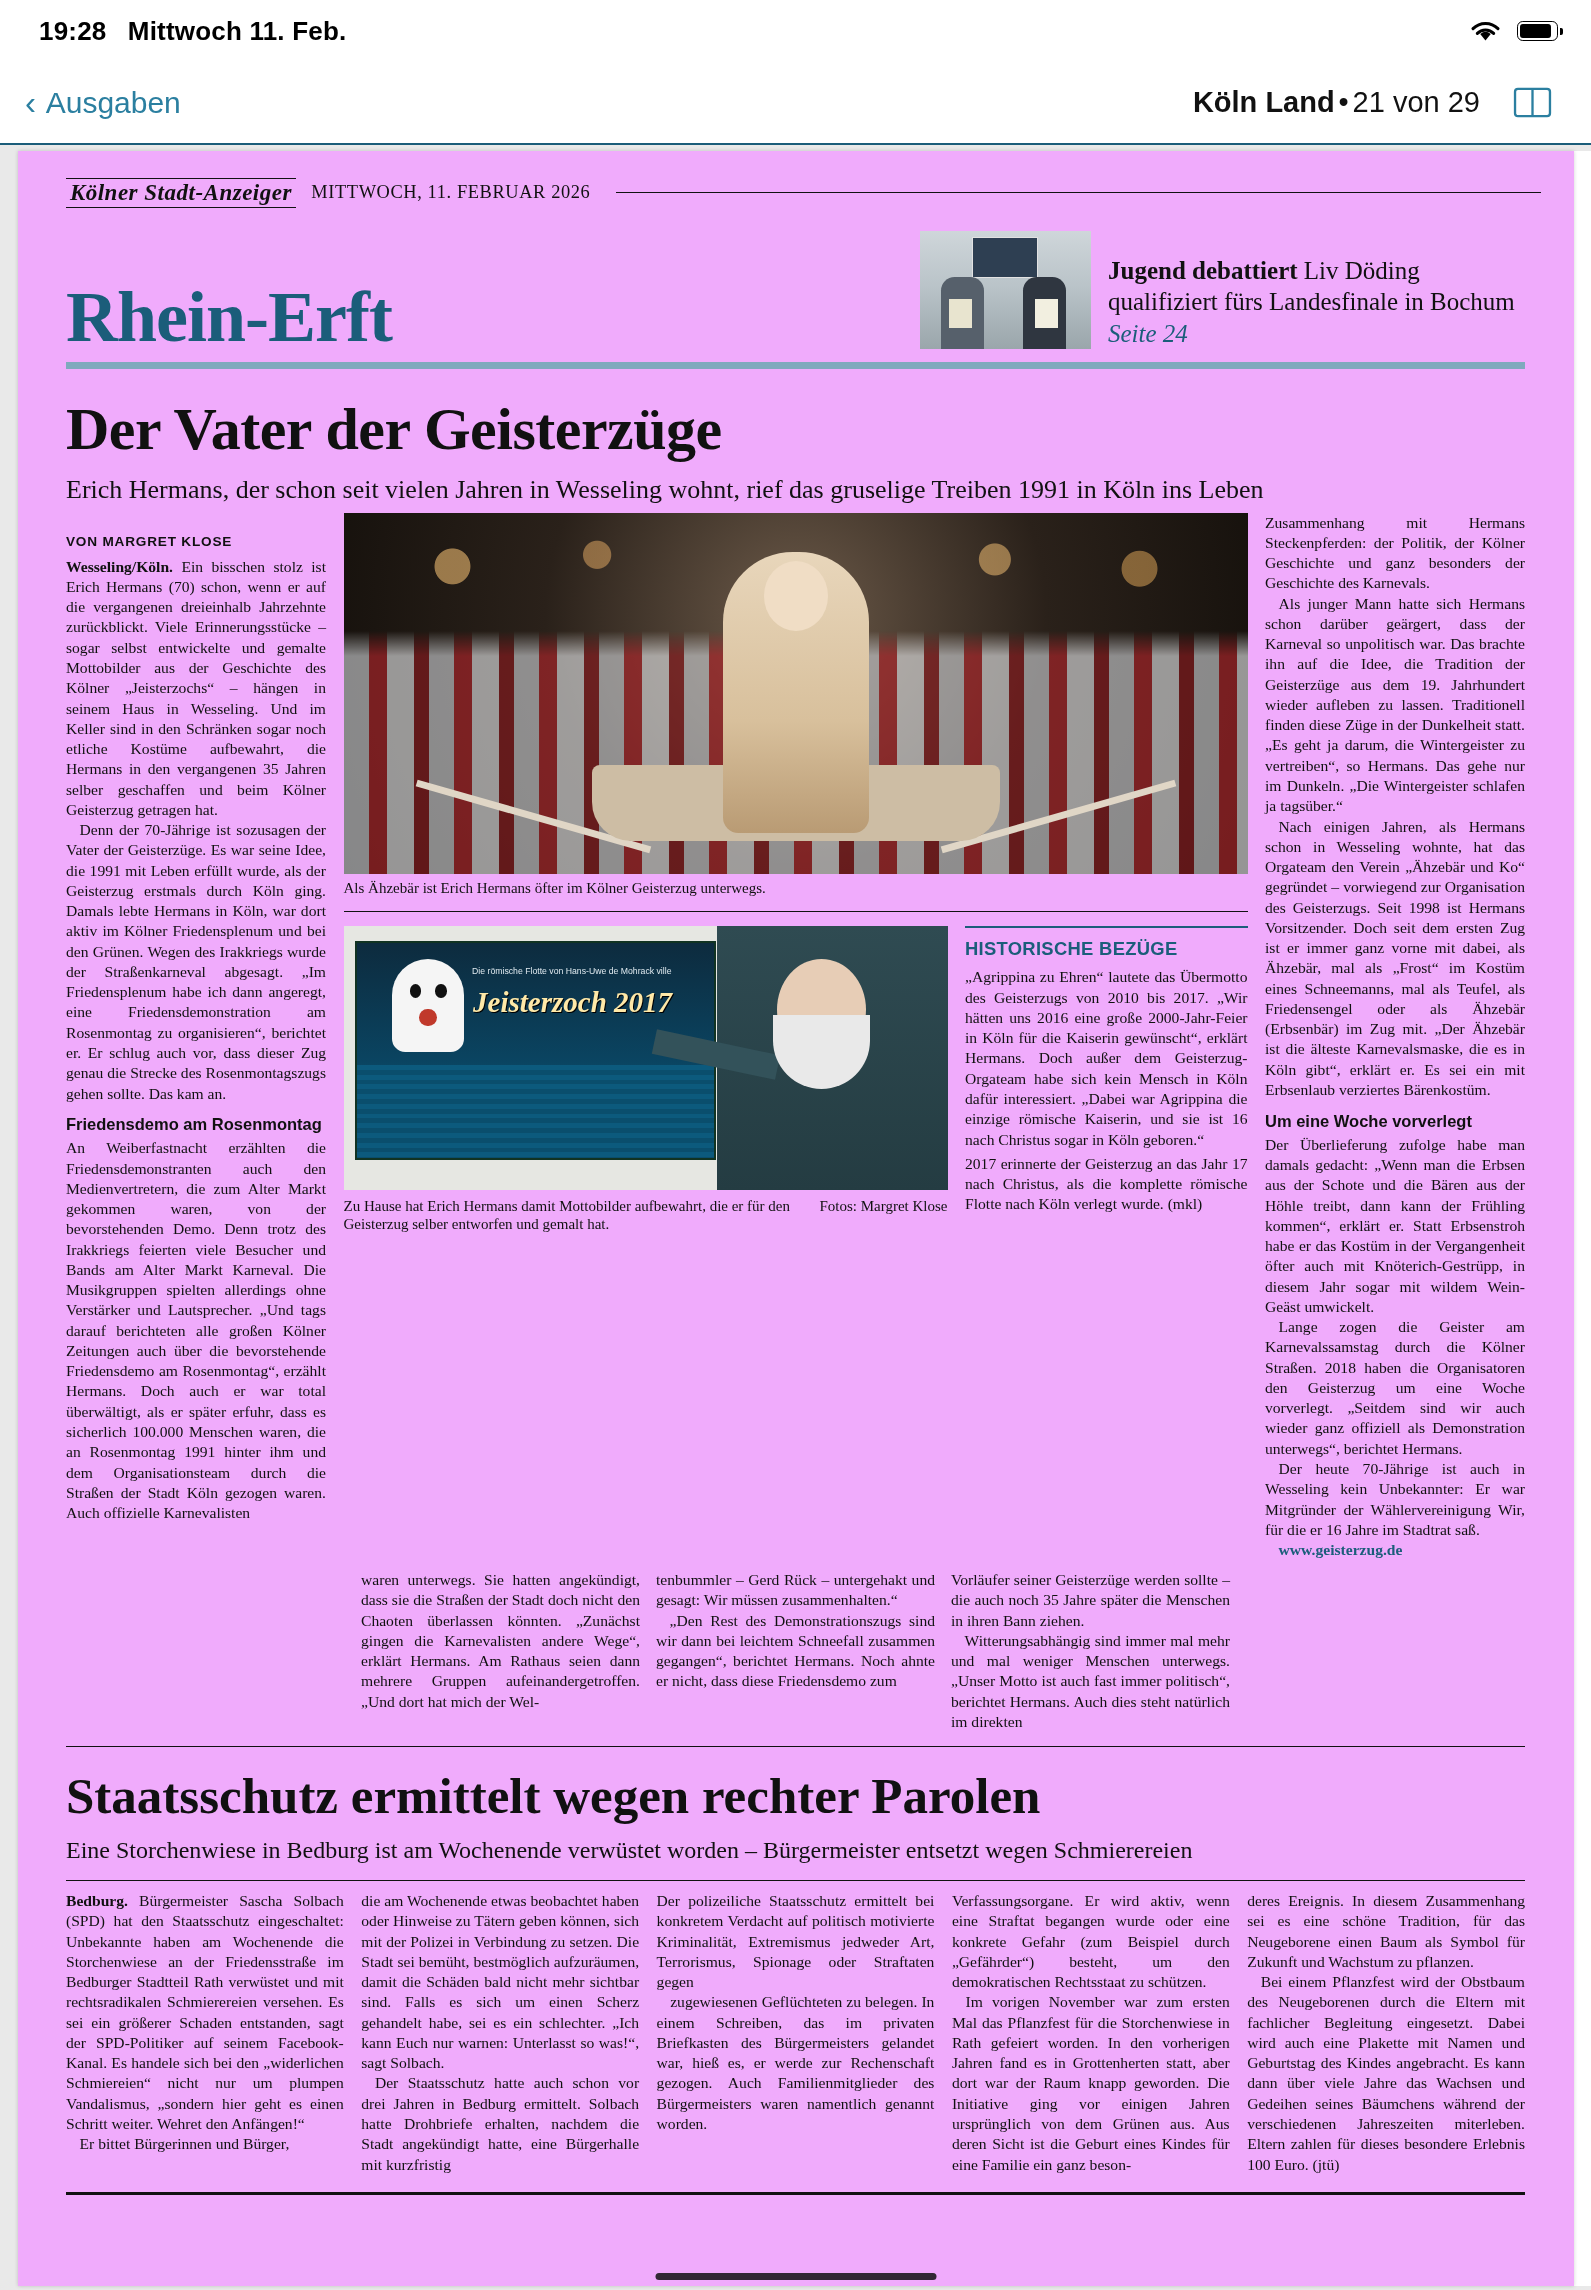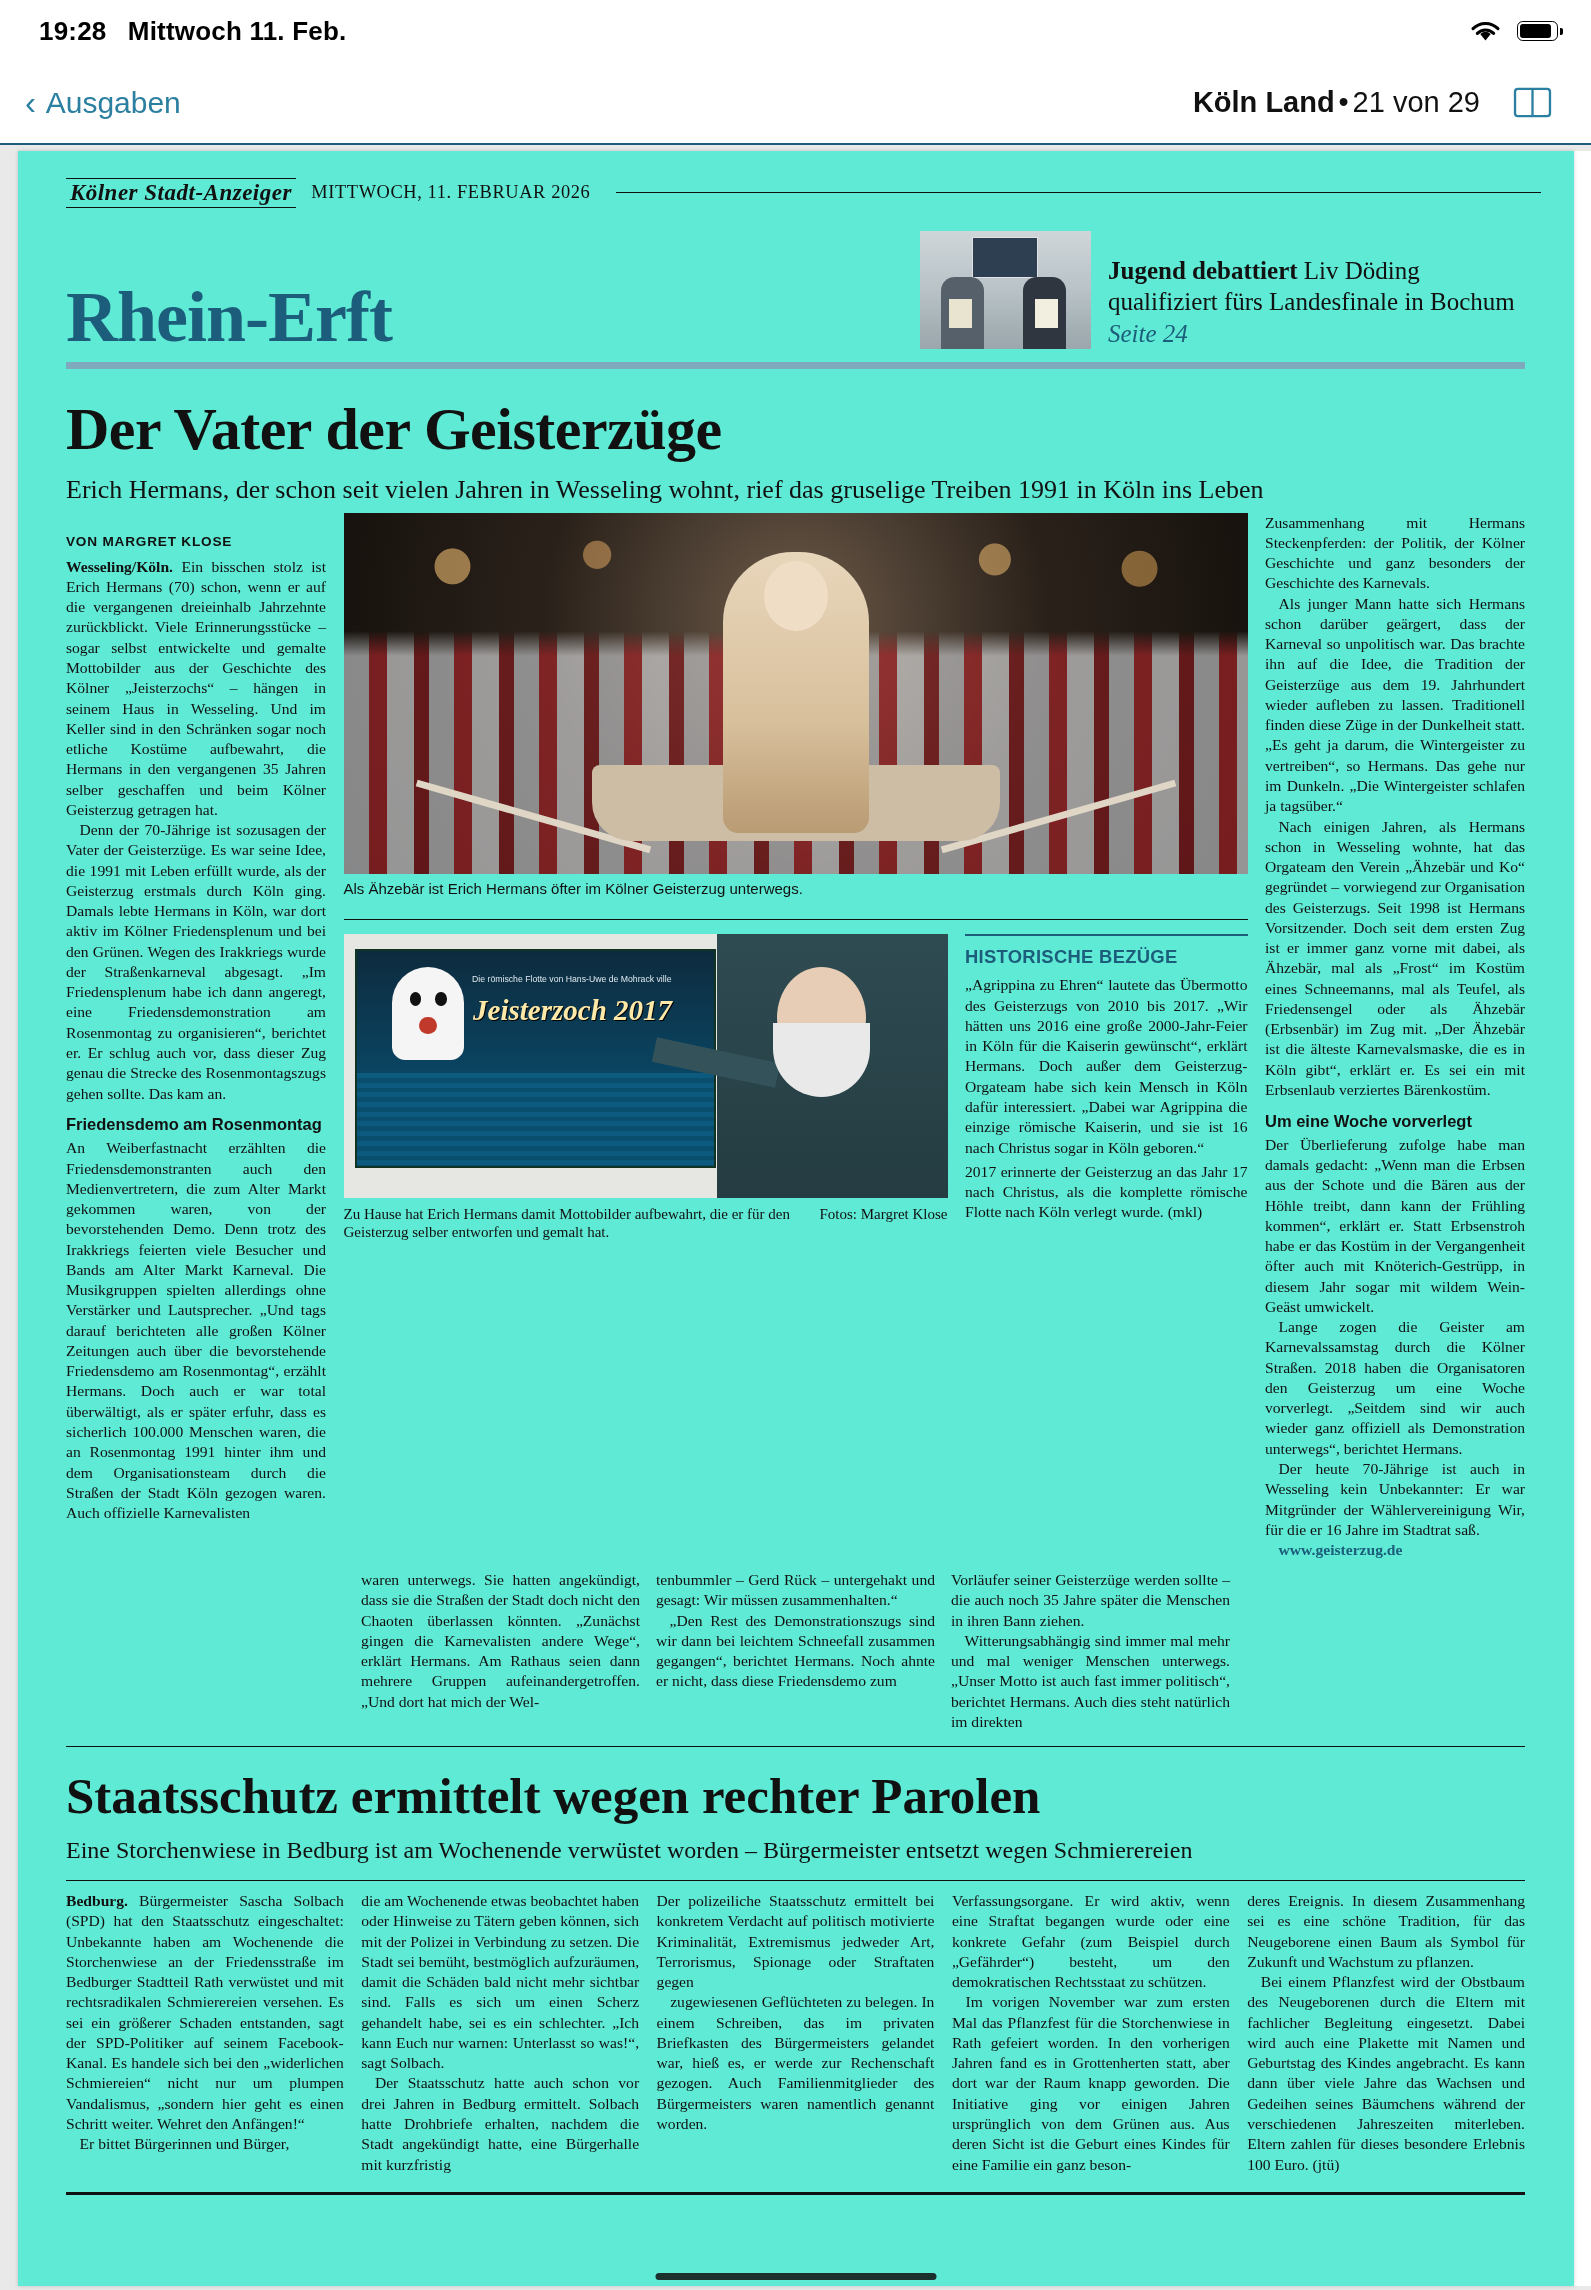--- a/index.html
+++ b/index.html
@@ -110,21 +110,21 @@
     background: #e9e9e9;
     box-sizing: border-box;
     padding: 5.8px 0 0 0;
     overflow: hidden;
   }
   .paper {
     position: relative;
     margin: 0 auto;
     width: 1556px;
     height: 2135px;
-    background: #5eead4;
+    background: #f0abfc;
     box-shadow: 0 0 3.9px rgba(0,0,0,.18);
     box-sizing: border-box;
     padding: 21.3px 33px 0 33px;
     overflow: hidden;
     color: #111;
   }
   
   .paper-edge {
     position: absolute;
     top: 5.8px;
@@ -332,24 +332,24 @@
     border-radius: 7.8px 7.8px 39px 39px;
   }
   .photo-main .oarL, .photo-main .oarR {
     position: absolute; bottom: 54px;
     width: 243px; height: 6.8px; background: #e0d6c6;
   }
   .photo-main .oarL { left: 68px; transform: rotate(16deg); }
   .photo-main .oarR { right: 68px; transform: rotate(-16deg); }
 
   .caption {
-    font-family: Liberation Sans, sans-serif;
+    font-family: Liberation Serif, serif;
     font-size: 15px;
     margin-top: 6.8px;
-    padding-bottom: 22px;
+    padding-bottom: 14px;
     border-bottom: 1px solid #111;
   }
   .caption-2 {
     font-family: "Liberation Serif", serif;
     font-size: 15px;
     margin-top: 6.8px;
     line-height: 1.25;
     display: flex;
     justify-content: space-between;
     gap: 9.7px;

